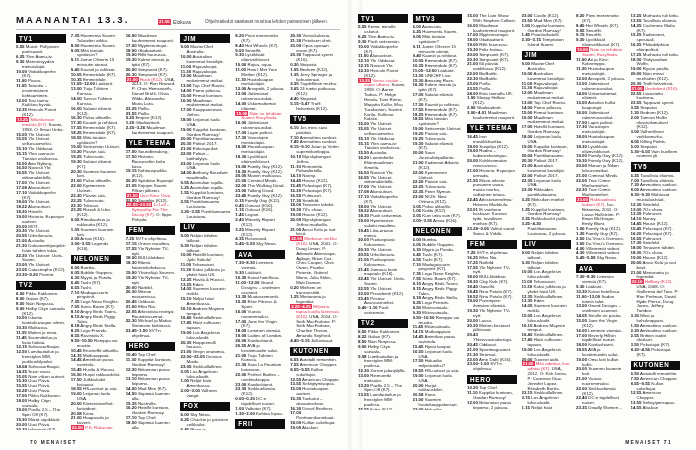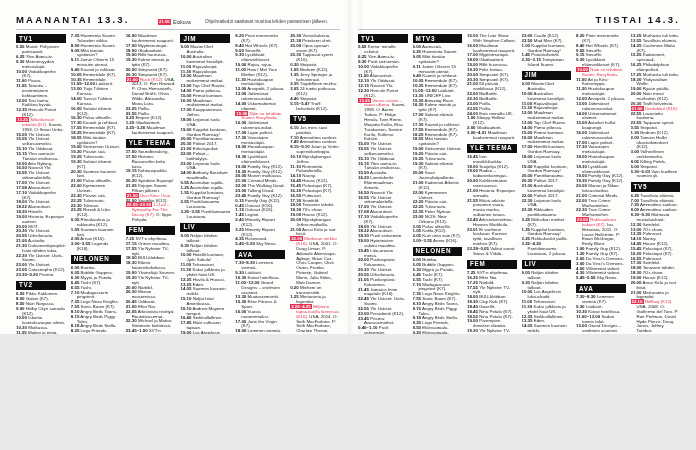--- a/index.html
+++ b/index.html
@@ -1,16 +1,16 @@
 <!DOCTYPE html>
 <html><head>
 <meta charset="utf-8">
 <style>
   html,body{margin:0;padding:0;background:#e9e9e9;}
-  .spread{position:relative;width:696px;height:334px;margin:0 auto;background:#fdfdfc;
+  .spread{position:relative;width:696px;height:450px;margin:0 auto;background:#fdfdfc;
           font-family:"Liberation Sans","DejaVu Sans",sans-serif;color:#1d1d1d;
           display:flex;overflow:hidden;}
   .page{position:relative;width:348px;height:450px;box-sizing:border-box;}
   .page.left{padding:14px 8px 16px 16px;}
   .page.right{padding:14px 16px 16px 10px;}
   .phead{display:flex;align-items:baseline;border-bottom:1px solid #c2c2c2;
          padding-bottom:3px;margin-bottom:4px;height:12px;}
   .daytitle{font-size:9.5px;font-weight:bold;letter-spacing:2.2px;color:#111;white-space:nowrap;}
   .phead.right-head{justify-content:flex-end;}
   .legend{margin-left:28px;font-size:5px;color:#333;white-space:nowrap;display:flex;align-items:center;gap:2px;}
@@ -368,23 +368,20 @@
           <div class="en"><span class="t">18.00</span><span class="x"> Kullan sukeltajat.</span></div>
           <div class="en"><span class="t">19.00</span><span class="x"> Alaskan superkoneet.</span></div>
         </div>
       </div>
     <div class="pfoot fl">70   MENAISET</div>
   </div>
 
   <div class="gutter"></div>
 
   <div class="page right" id="page-1">
-    <div class="phead right-head">
-      <span class="daytitle">TIISTAI 14.3.</span>
-    </div>
     <div class="cols">
         <div class="col">
           <div class="chhdr">TV1</div>
           <div class="en"><span class="t">5.55</span><span class="x"> Kemo: minulle uskotut.</span></div>
           <div class="en"><span class="t">6.25</span><span class="x"> Ylen Aamu-tv.</span></div>
           <div class="en"><span class="t">9.30</span><span class="x"> Puoli seitsemän.</span></div>
           <div class="en"><span class="t">10.00</span><span class="x"> Viidakkoperhe (K7).</span></div>
           <div class="en"><span class="t">11.00</span><span class="x"> Alueuutiset.</span></div>
           <div class="en"><span class="t">12.10</span><span class="x"> Yle Oddasat.</span></div>
           <div class="en"><span class="t">12.15</span><span class="x"> Novosti Yle.</span></div>

